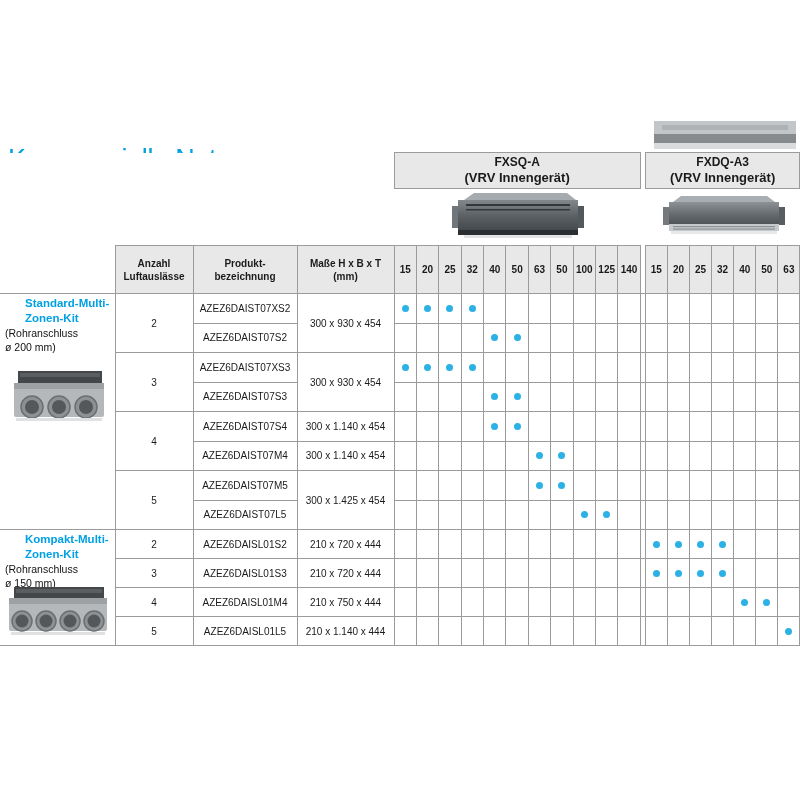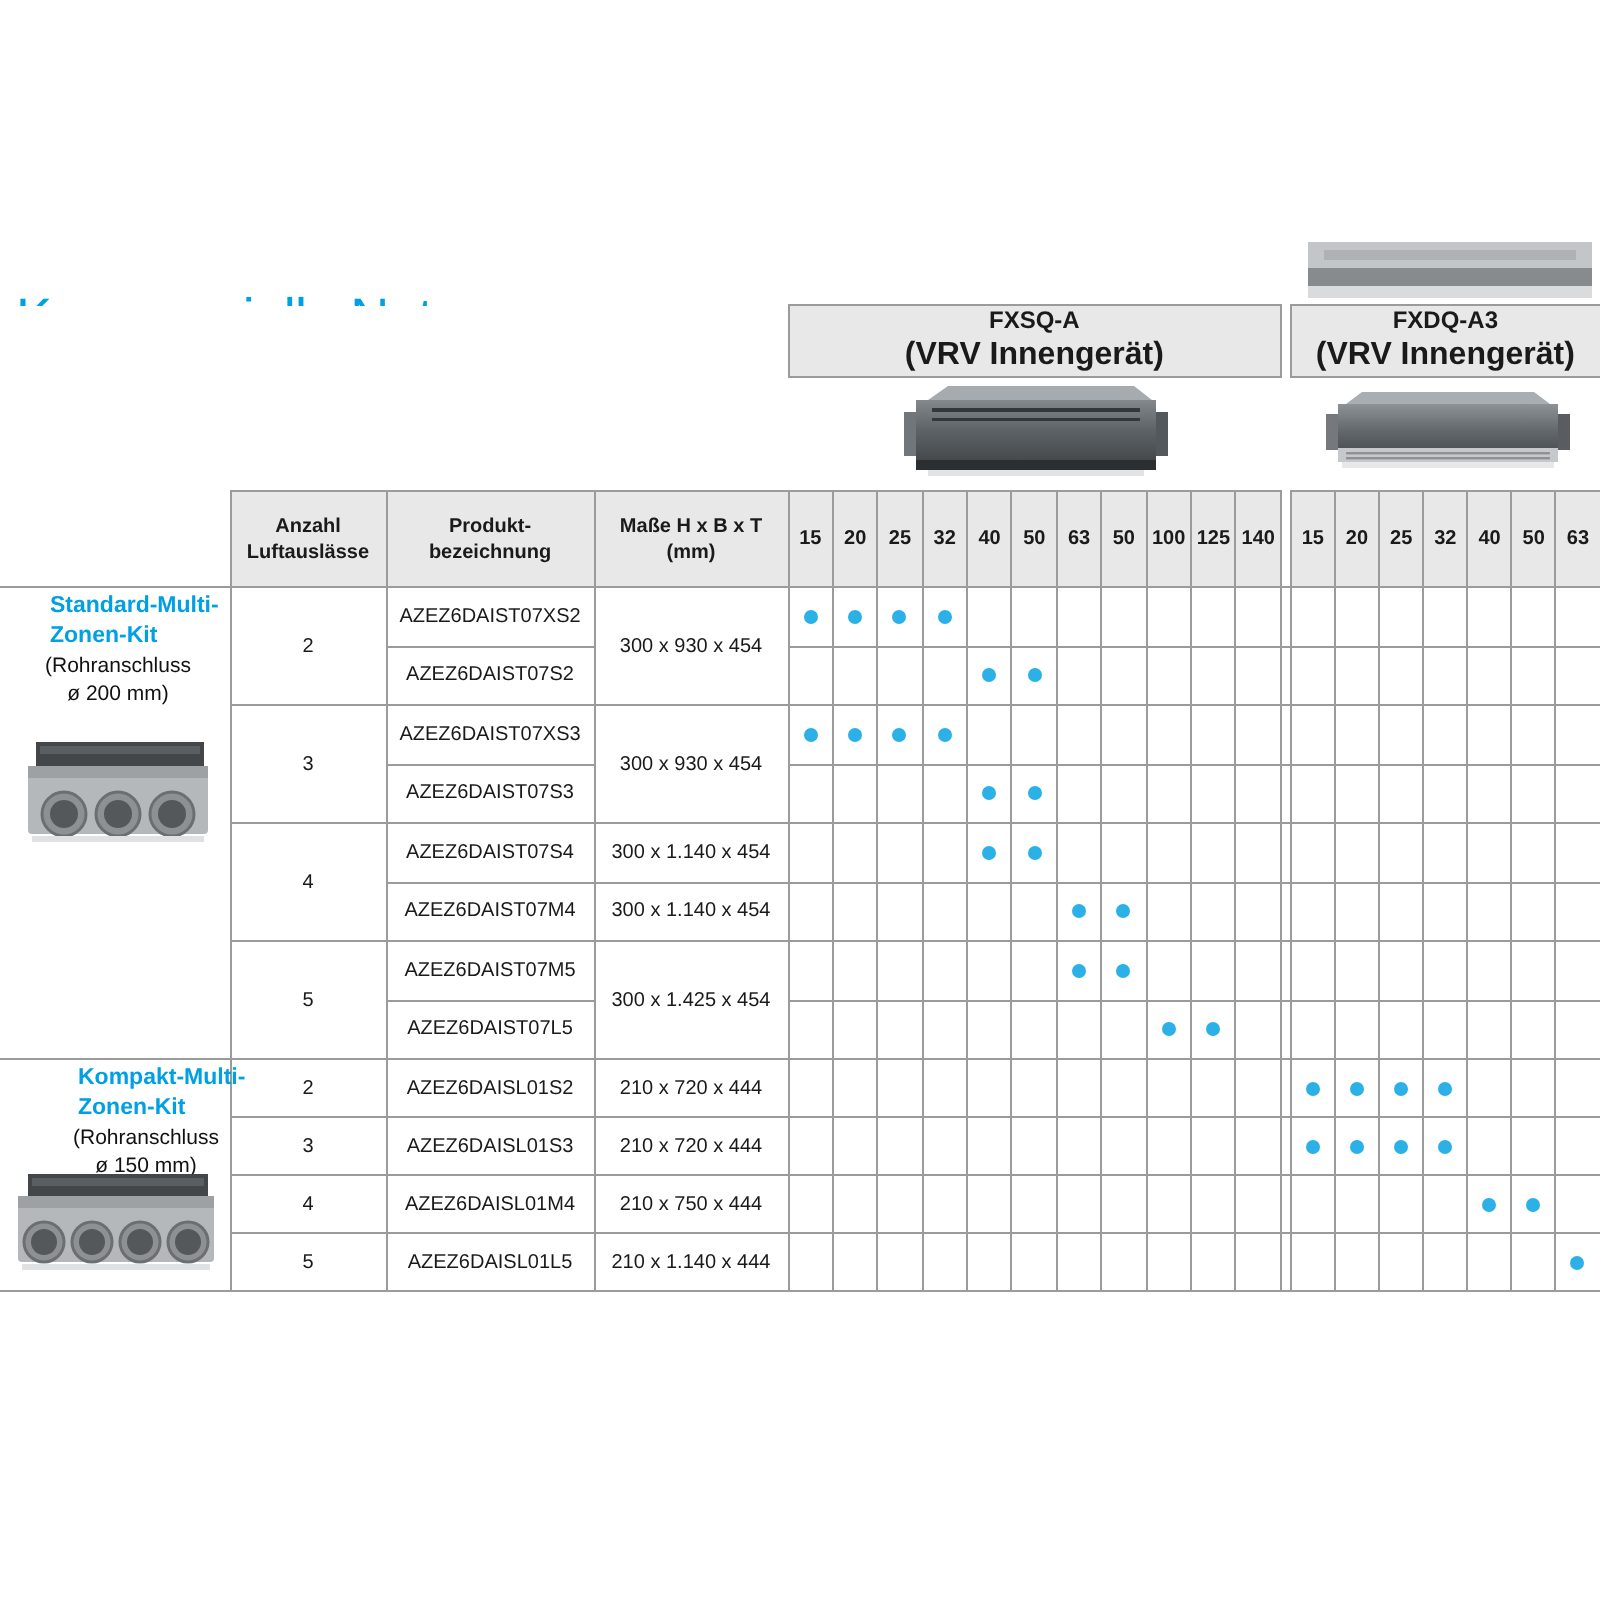--- a/index.html
+++ b/index.html
@@ -19,39 +19,39 @@
   #maintable td{padding:0;font-size:10px;text-align:center;vertical-align:middle;overflow:hidden;}
   tr.bandrow{height:36px;}
   tr.photorow{height:57px;}
   tr.hdrrow{height:48px;padding-left:28px;}
   tr.std{height:29.5px;}
   tr.kmp{height:29px;}
 
   td.blank{border:none;background:#fff;}
   td.band{border:1px solid var(--grid);background:var(--hdrbg);}
   .band-name{font-weight:bold;font-size:12px;line-height:1.25;}
-  .band-sub{font-weight:bold;font-size:16px;line-height:1.2;}
+  .band-sub{font-weight:bold;font-size:13px;line-height:1.2;}
   td.photo{border:none;background:#fff;text-align:center;vertical-align:middle;}
 
   td.hdr{border:1px solid var(--grid);background:var(--hdrbg);font-weight:bold;font-size:10.5px;line-height:1.3;white-space:pre-line;}
   td.hdr.cap{font-size:10px;padding:0 1px;}
   td.gaphead{border:none;background:#fff;}
 
   td.c{border:1px solid var(--grid);background:#fff;}
   td.product{font-weight:normal;font-size:10px;}
   td.outlets{font-size:10.5px;}
   td.dims{font-size:10px;}
   td.gapcell{border:1px solid var(--grid);background:#fff;}
   td.groupcell{border:none;border-top:1px solid var(--grid);border-bottom:1px solid var(--grid);background:#fff;}
 
   .dot{display:block;width:7px;height:7px;border-radius:50%;background:var(--dot);margin:0 auto;}
 
   .overlay{position:absolute;}
   .glabel{font-size:11.5px;font-weight:bold;color:var(--accent);line-height:1.3;white-space:pre-line;margin-left:20px;}
-  .gsub{font-size:10.5px;color:#111;line-height:1.3;white-space:pre-line;margin-top:1px;text-align:center;}
+  .gsub{font-size:10.5px;color:#111;line-height:1.3;white-space:pre-line;margin-top:1px;}
 </style>
 </head>
 <body>
 
 <div id="page">
 
   <div id="title">Kommerzielle Nutzung</div>
 
   <svg class="overlay" style="left:652px;top:121px;" width="146" height="30" viewBox="0 0 146 30">
     <rect x="2" y="0" width="142" height="16" fill="#c3c6c8"></rect>
@@ -536,21 +536,21 @@
     <rect x="4" y="14" width="90" height="6" fill="#9ea1a4"></rect>
     <circle cx="22" cy="38" r="11" fill="#8d9194" stroke="#6b6f72" stroke-width="1.5"></circle>
     <circle cx="22" cy="38" r="7" fill="#54585b"></circle>
     <circle cx="49" cy="38" r="11" fill="#8d9194" stroke="#6b6f72" stroke-width="1.5"></circle>
     <circle cx="49" cy="38" r="7" fill="#54585b"></circle>
     <circle cx="76" cy="38" r="11" fill="#8d9194" stroke="#6b6f72" stroke-width="1.5"></circle>
     <circle cx="76" cy="38" r="7" fill="#54585b"></circle>
     <rect x="6" y="49" width="86" height="3" fill="#dfe1e2"></rect>
   </svg>
 
-  <div class="overlay" style="left:19px;top:532px;width:108px;">
+  <div class="overlay" style="left:5px;top:532px;width:108px;">
     <div class="glabel">Kompakt-Multi-
 Zonen-Kit</div>
     <div class="gsub">(Rohranschluss
 ø 150 mm)</div>
   </div>
   <svg class="overlay" style="left:6px;top:584px;" width="104" height="58" viewBox="0 0 104 58">
     <rect x="8" y="3" width="90" height="22" fill="#44474a"></rect>
     <rect x="10" y="5" width="86" height="4" fill="#5a5e61"></rect>
     <rect x="3" y="14" width="98" height="33" rx="2" fill="#b5b8bb"></rect>
     <rect x="3" y="14" width="98" height="6" fill="#9ea1a4"></rect>

